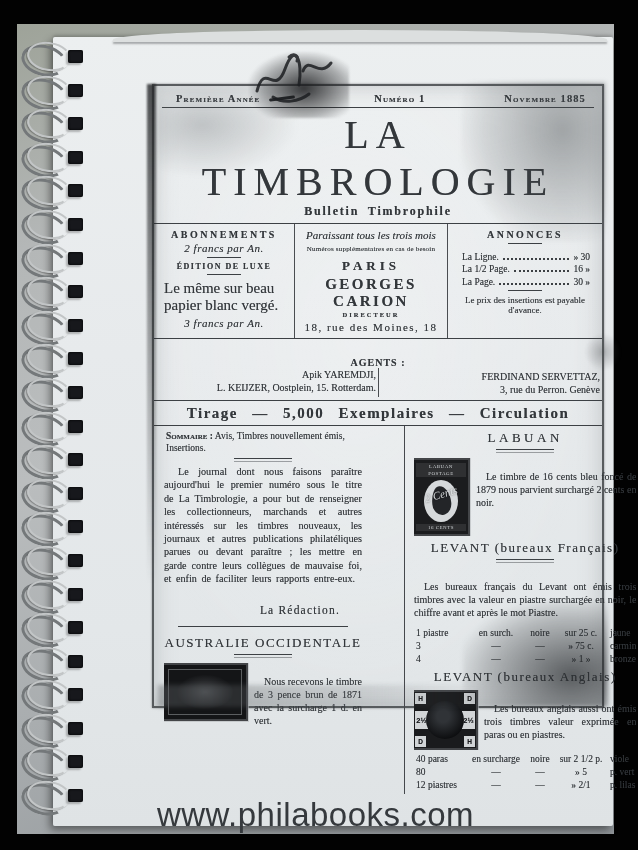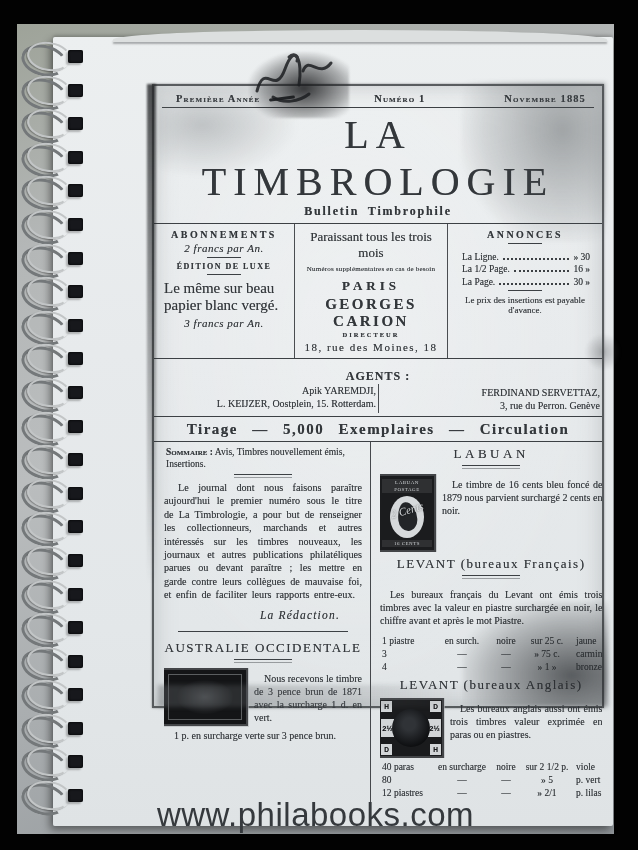--- a/index.html
+++ b/index.html
@@ -43,51 +43,51 @@
   .masthead{display:grid;grid-template-columns:140px 154px 1fr;margin-top:4px;border-top:1.4px solid #3c4044;
     border-bottom:1.4px solid #3c4044;min-height:92px;}
   .mcol{padding:5px 4px;text-align:center;}
   .mcol.mid{border-left:1.2px solid #4a4d51;border-right:1.2px solid #4a4d51;}
   .mh{font-size:10px;font-weight:bold;letter-spacing:2.5px;}
   .tinyrule{width:34px;margin:3px auto;border-top:1.3px solid #3c4044;}
   .abo-price{font-size:11px;margin-top:2px;}
   .abo-price i{letter-spacing:.5px;}
   .luxe-h{font-size:8px;font-weight:bold;letter-spacing:1.5px;margin-top:4px;}
   .luxe-t{font-size:15px;text-align:left;padding:2px 2px 0 6px;line-height:1.15;}
-  .par-1{font-size:13px;}
+  .par-1{font-size:11px;font-style:italic;}
   .par-2{font-size:7px;margin-top:4px;letter-spacing:.2px;}
   .city{font-size:13px;font-weight:bold;letter-spacing:4px;margin-top:5px;}
   .director{font-size:15px;font-weight:bold;letter-spacing:2.5px;margin-top:2px;}
   .dirtitle{font-size:6.5px;font-weight:bold;letter-spacing:2px;margin-top:1px;}
   .address{font-size:11px;letter-spacing:1.5px;margin-top:3px;}
   .ann-rows{padding:2px 8px 0 10px;}
   .ann-row{display:flex;align-items:flex-end;font-size:9.5px;margin-top:2.5px;}
   .ann-dots{flex:1;border-bottom:2px dotted #3c4044;margin:0 4px 2px;}
   .ann-note{font-size:9px;margin-top:4px;padding:0 6px;line-height:1.2;}
 
-  .agents-h{text-align:center;font-size:12px;font-weight:bold;letter-spacing:1px;margin-top:10px;}
+  .agents-h{text-align:center;font-size:10px;font-weight:bold;letter-spacing:1px;margin-top:18px;}
   .agents{display:grid;grid-template-columns:224px 1fr;padding-bottom:3px;border-bottom:1.4px solid #3c4044;}
   .agents .acol{text-align:right;font-size:10px;line-height:1.25;padding:1px 2px;}
   .agents .acol.r{border-left:1.2px solid #4a4d51;padding-top:3px;}
   .tirage{text-align:center;font-size:15px;font-weight:bold;letter-spacing:1.5px;word-spacing:9px;
     padding:4px 0 3px;border-bottom:1.4px solid #3c4044;}
 
-  .bodycols{display:grid;grid-template-columns:216px 1fr;min-height:360px;}
+  .bodycols{display:grid;grid-template-columns:216px 1fr;min-height:360px;gap:34px;}
   .bcol{padding:4px 8px 0 10px;font-size:10px;}
   .bcol.r{border-left:1.2px solid #45484c;padding:0 8px 0 9px;}
   .sommaire{font-size:9.5px;line-height:1.3;padding-left:2px;}
   .h-avis{text-align:center;font-size:15px;font-weight:bold;letter-spacing:6px;margin:13px 0 4px;}
   .avis-body{text-align:justify;line-height:1.32;text-indent:14px;font-size:10.2px;
     word-spacing:2px;}
-  .signature{text-align:right;padding-right:22px;font-size:11.5px;letter-spacing:1.2px;margin-top:7px;font-style:italic;}
+  .signature{text-align:right;padding-right:22px;font-size:11.5px;letter-spacing:1.2px;margin-top:18px;}
   .secrule{border-top:1.4px solid #3c4044;margin:10px 14px 8px;}
   .h-sec{text-align:center;font-size:13px;letter-spacing:1.5px;font-weight:500;margin-top:4px;}
   .h-sec.spread{letter-spacing:3.5px;}
   .stampblock{margin-top:5px;overflow:hidden;text-align:justify;line-height:1.3;}
-  .stampblock p{margin:4px 0 5px;text-indent:10px;}
+  .stampblock p{margin:12px 0 5px;text-indent:10px;}
 
   
   .stamp{float:left;position:relative;background:#141517;margin:2px 8px 2px 0;
     box-shadow:0 0 0 2px #434548, 0 0 0 3px rgba(180,184,186,.6);}
   .st-aus{width:82px;height:54px;}
   .st-aus::before{content:"";position:absolute;inset:4px;border:1px solid rgba(150,154,157,.55);}
   .st-aus::after{content:"";position:absolute;left:13px;top:10px;width:56px;height:34px;border-radius:50%;
     background:radial-gradient(ellipse, rgba(130,134,138,.45), rgba(40,42,44,.1) 70%);}
   .st-lab{width:54px;height:74px;background:#1b1c1e;display:flex;flex-direction:column;align-items:center;
     justify-content:space-between;padding:3px 2px;box-sizing:border-box;}
@@ -294,21 +294,20 @@
           </div>
           <div class="srule"></div>
           <div class="avis-body">Le journal dont nous faisons paraître aujourd'hui le premier numéro sous le titre de La Timbrologie, a pour but de renseigner les collectionneurs, marchands et autres intéressés sur les timbres nouveaux, les journaux et autres publications philatéliques parues ou devant paraître ; les mettre en garde contre leurs collègues de mauvaise foi, et enfin de faciliter leurs rapports entre-eux.</div>
           <div class="signature">La Rédaction.</div>
           <div class="secrule"></div>
           <div class="h-sec">AUSTRALIE OCCIDENTALE</div>
           <div class="srule"></div>
           <div class="stampblock">
             <div class="stamp st-aus"></div>
             <p>Nous recevons le timbre de 3 pence brun de 1871 avec la surcharge 1 d. en vert.</p>
-            <p>1 p. en surcharge verte sur 3 pence brun.</p>
           </div>
         </div>
 
         <div class="bcol r">
           <div class="h-sec spread">LABUAN</div>
           <div class="srule"></div>
           <div class="stampblock">
             <div class="stamp st-lab">
               <div class="sl-band">LABUAN POSTAGE</div>
               <div class="sl-oval">

